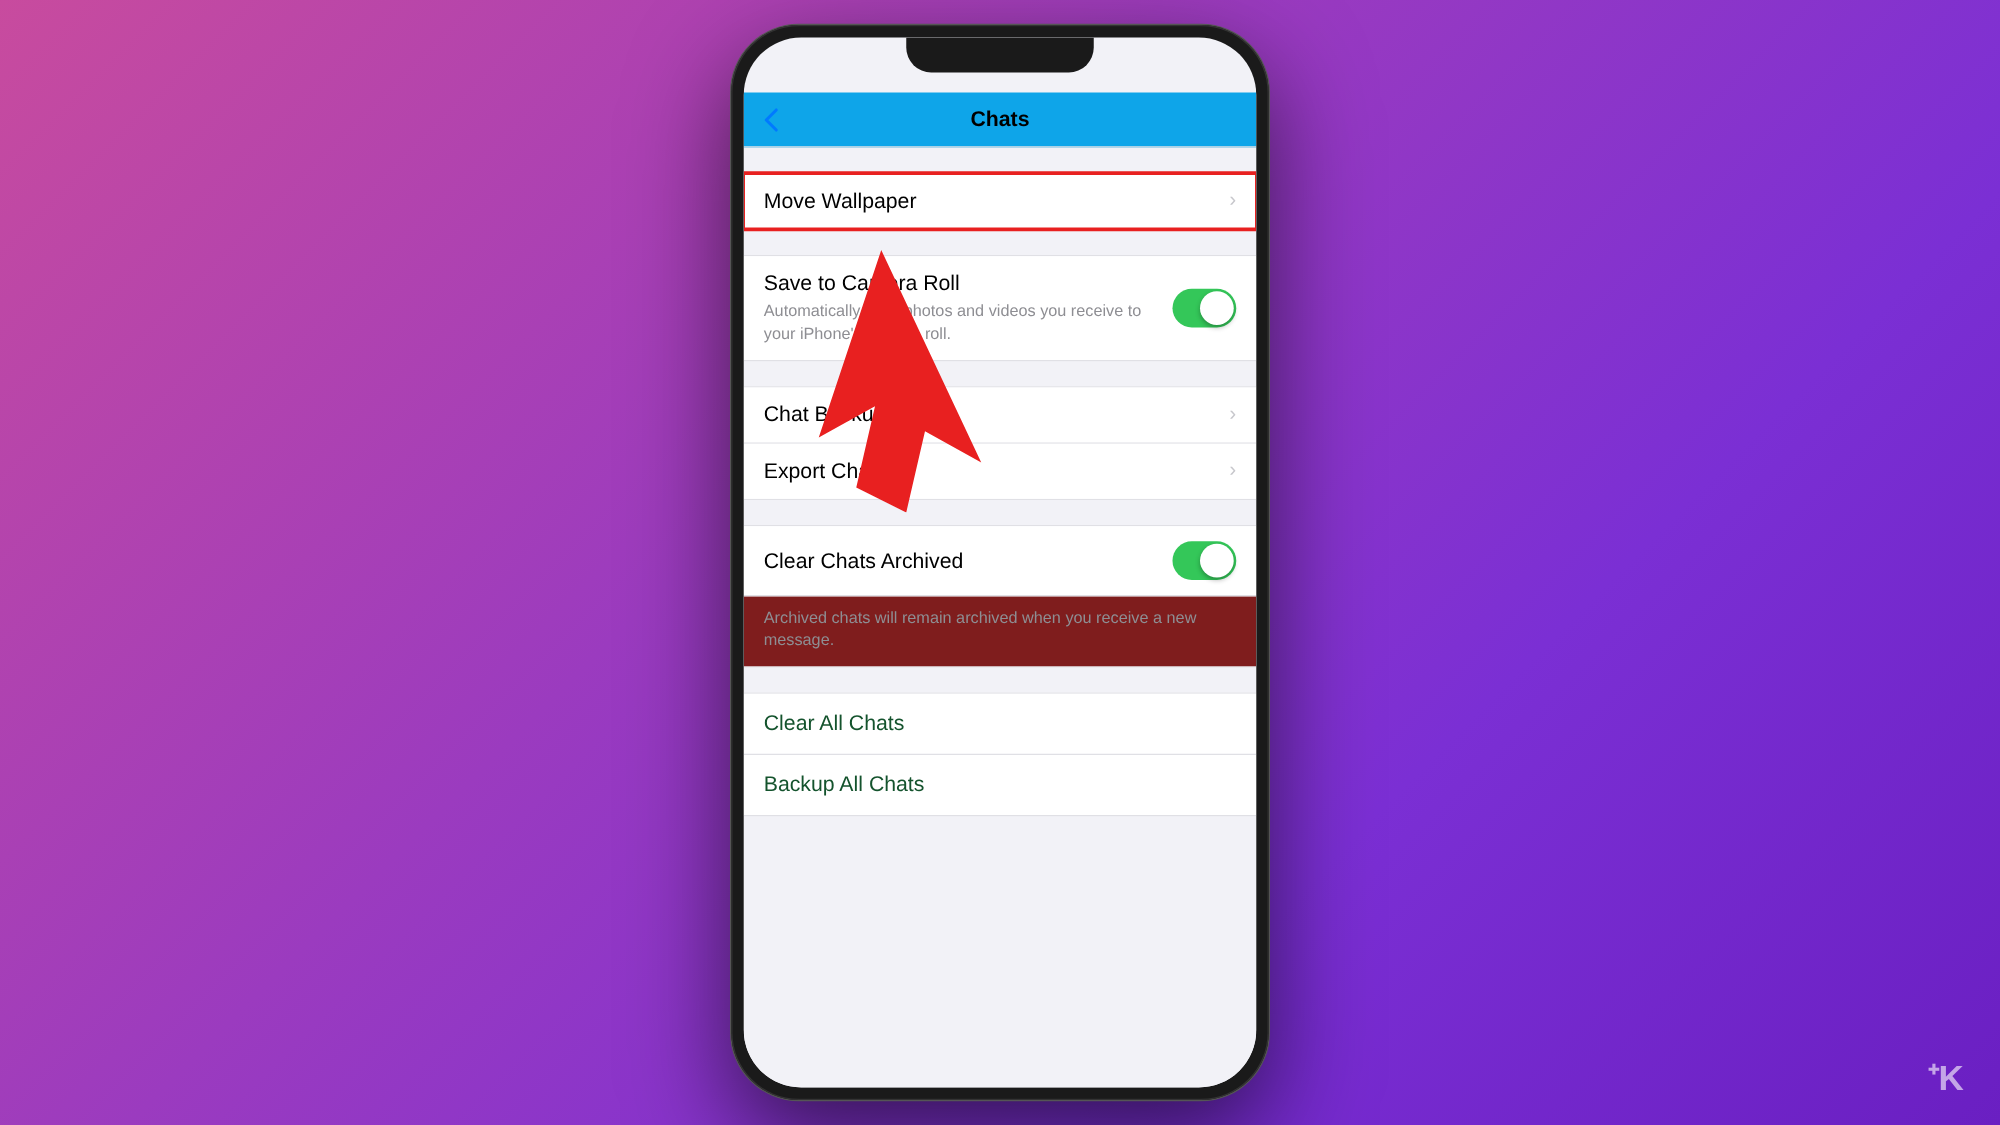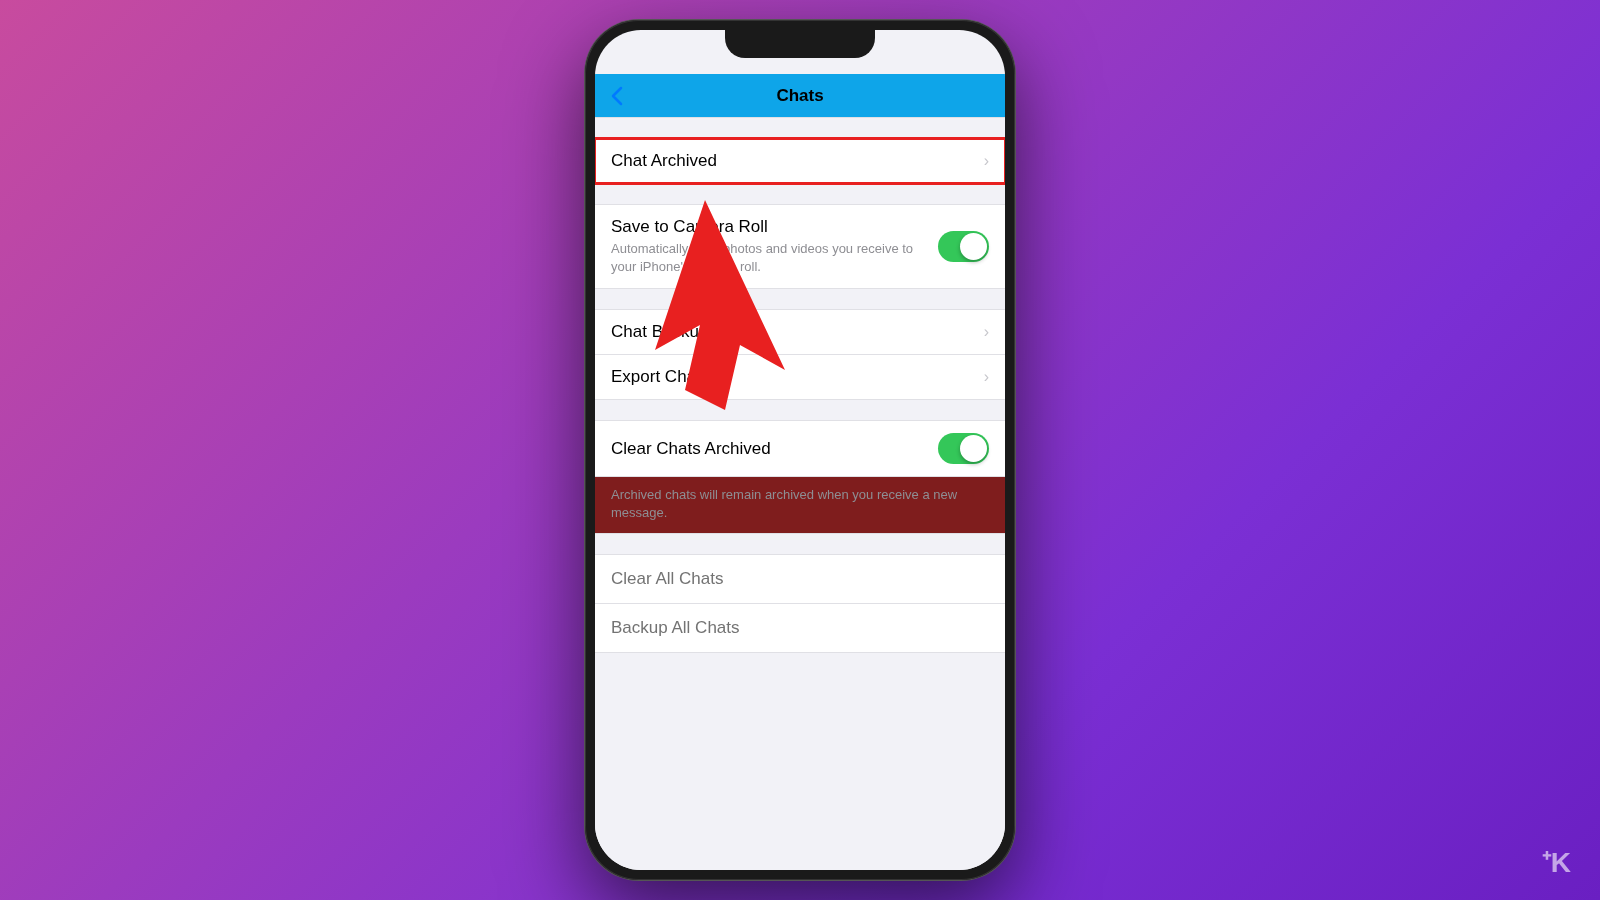--- a/index.html
+++ b/index.html
@@ -253,21 +253,21 @@
       border-bottom: none;
     }
 
     .action-blue {
       font-size: 17px;
       color: #007aff;
     }
 
     .action-red {
       font-size: 17px;
-      color: #737373;
+      color: #14532d;
     }
 
     
     .watermark {
       position: absolute;
       bottom: 20px;
       right: 30px;
       color: rgba(255,255,255,0.6);
       font-size: 28px;
       font-weight: 900;
@@ -306,21 +306,21 @@
     <svg class="phone-arrow-overlay" viewBox="0 0 280 220">
 
       <polygon points="60,10 140,180 95,155 80,220 40,200 55,135 10,160" fill="#e82020"></polygon>
     </svg>
 
     <div class="scroll-content">
 
       <div class="settings-group">
         <div class="settings-row highlighted-row">
           <div class="row-left">
-            <span class="row-label">Chat Archived</span>
+            <span class="row-label">Move Wallpaper</span>
           </div>
           <span class="row-chevron">›</span>
         </div>
       </div>
 
       <div class="settings-group">
         <div class="settings-row">
           <div class="row-left">
             <div class="row-label">Save to Camera Roll</div>
             <div class="row-sublabel">Automatically save photos and videos you receive to your iPhone's camera roll.</div>

